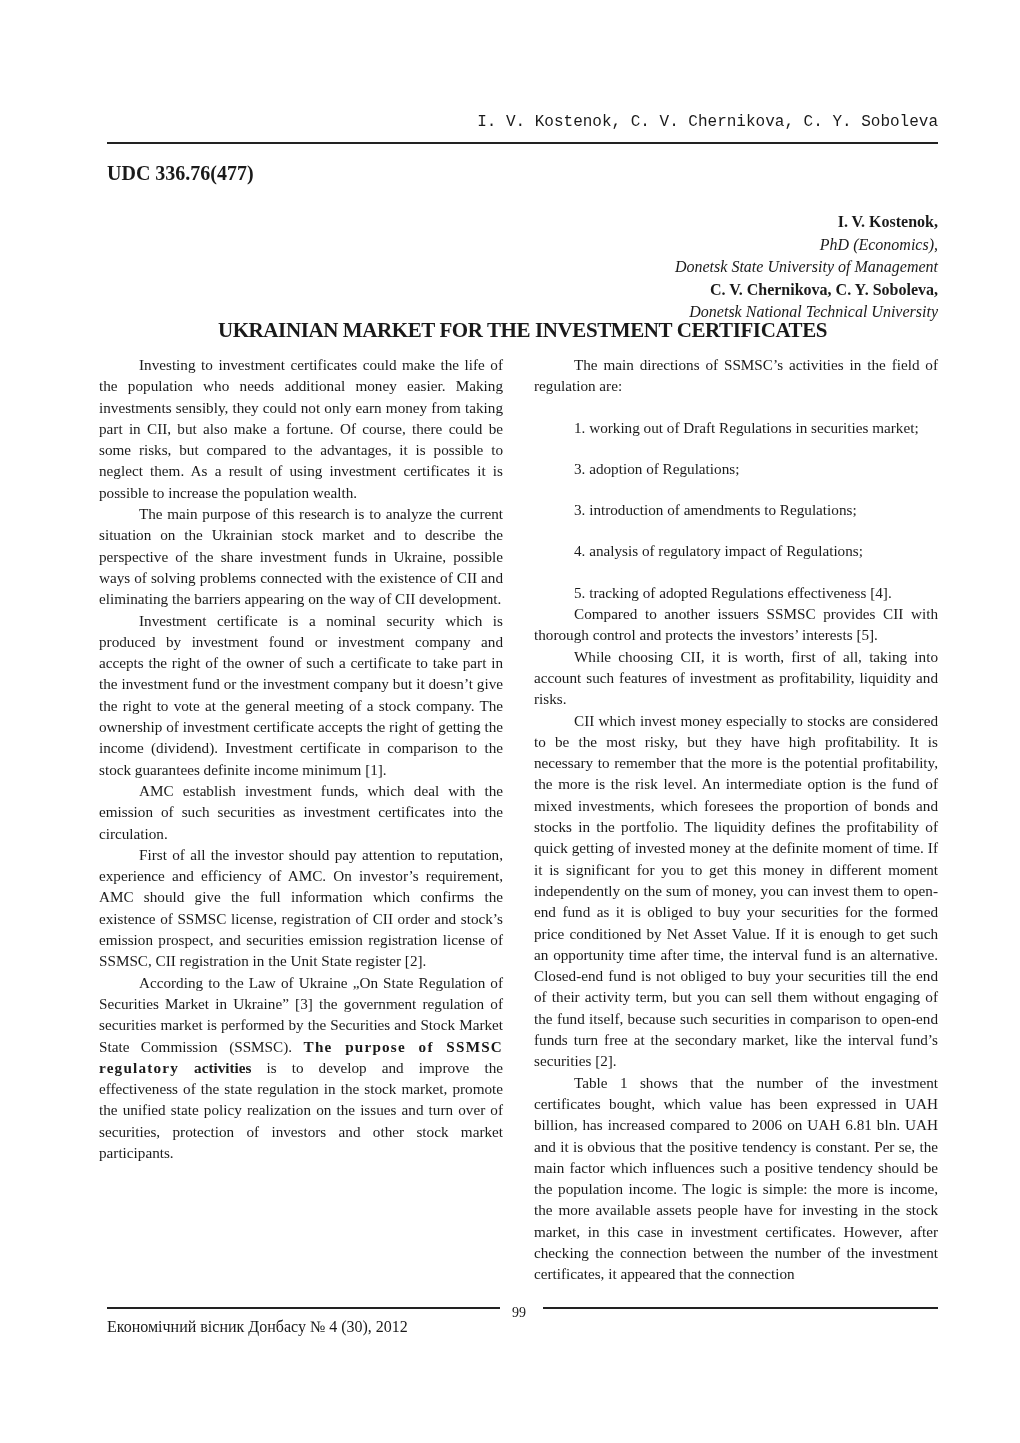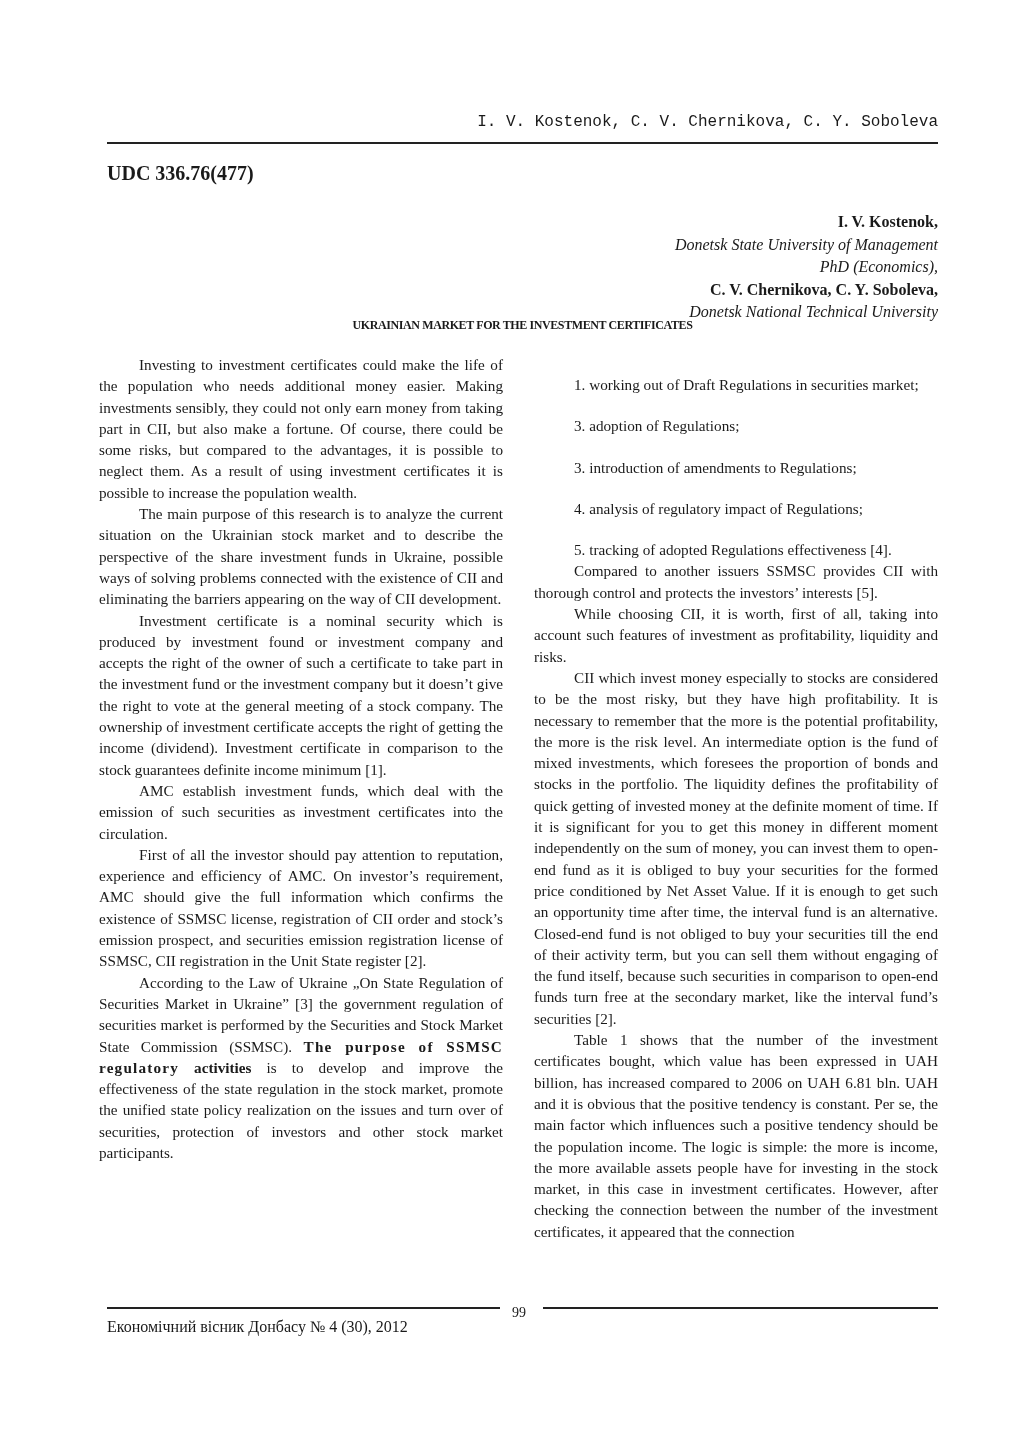--- a/index.html
+++ b/index.html
@@ -6,21 +6,21 @@
     body { width: 1020px; height: 1443px; position: relative; overflow: hidden;
            font-family: "Liberation Serif", "DejaVu Serif", serif; color: #1a1a1a; }
     .running-head { position: absolute; right: 82px; top: 113px; font-size: 16px; font-family: Liberation Mono, monospace; }
     .head-rule { position: absolute; left: 107px; width: 831px; top: 142px; height: 0;
                  border-top: 2px solid #222; }
     .udc { position: absolute; left: 107px; top: 162px; font-size: 20px; font-weight: bold; }
     .authors { position: absolute; right: 82px; top: 186px; text-align: right; font-size: 16px; line-height: 22.5px; margin-top: 25px; }
     .authors .name { font-weight: bold; }
     .authors .aff { font-style: italic; }
     .title { position: absolute; left: 107px; width: 831px; top: 318px; text-align: center;
-             font-size: 12px; font-weight: bold; letter-spacing: -0.4px; }
+             font-size: 21px; font-weight: bold; letter-spacing: -0.4px; }
     .col { position: absolute; top: 354px; width: 404px; font-size: 15.2px; line-height: 21.3px;
            text-align: justify; }
     .col-left { left: 99px; }
     .col-right { left: 534px; }
     .col p { margin: 0; text-indent: 40px; }
     .col p.list-item { text-indent: 40px; margin-top: 20px; }
     .col .bold { font-weight: bold; letter-spacing: 1.2px; }
     .col .bold2 { font-weight: bold; }
     .foot-rule-left { position: absolute; left: 107px; width: 393px; top: 1307px; border-top: 2px solid #222; }
     .foot-rule-right { position: absolute; left: 543px; width: 395px; top: 1307px; border-top: 2px solid #222; }
@@ -30,38 +30,39 @@
 </head>
 <body>
 
 <div class="running-head">I. V. Kostenok, C. V. Chernikova, C. Y. Soboleva</div>
 <div class="head-rule"></div>
 
 <div class="udc">UDC 336.76(477)</div>
 
 <div class="authors">
   <div class="name">I. V. Kostenok,</div>
+  <div class="aff">PhD (Economics),</div>
   <div class="aff">Donetsk State University of Management</div>
-  <div class="aff">PhD (Economics),</div>
   <div class="name">C. V. Chernikova, C. Y. Soboleva,</div>
   <div class="aff">Donetsk National Technical University</div>
 </div>
 
 <div class="title">UKRAINIAN MARKET FOR THE INVESTMENT CERTIFICATES</div>
 
 <div class="col col-left">
   <p>Investing to investment certificates could make the life of the population who needs additional money easier. Making investments sensibly, they could not only earn money from taking part in CII, but also make a fortune. Of course, there could be some risks, but compared to the advantages, it is possible to neglect them. As a result of using investment certificates it is possible to increase the population wealth.</p>
   <p>The main purpose of this research is to analyze the current situation on the Ukrainian stock market and to describe the perspective of the share investment funds in Ukraine, possible ways of solving problems connected with the existence of CII and eliminating the barriers appearing on the way of CII development.</p>
   <p>Investment certificate is a nominal security which is produced by investment found or investment company and accepts the right of the owner of such a certificate to take part in the investment fund or the investment company but it doesn’t give the right to vote at the general meeting of a stock company. The ownership of investment certificate accepts the right of getting the income (dividend). Investment certificate in comparison to the stock guarantees definite income minimum [1].</p>
   <p>AMC establish investment funds, which deal with the emission of such securities as investment certificates into the circulation.</p>
   <p>First of all the investor should pay attention to reputation, experience and efficiency of AMC. On investor’s requirement, AMC should give the full information which confirms the existence of SSMSC license, registration of CII order and stock’s emission prospect, and securities emission registration license of SSMSC, CII registration in the Unit State register [2].</p>
   <p><span>According to the Law of Ukraine „On State Regulation of Securities Market in Ukraine” [3] the government regulation of securities market is performed by the Securities and Stock Market State Commission (SSMSC). </span><span class="bold">The purpose of SSMSC regulatory</span><span class="bold2"> activities</span><span> is to develop and improve the effectiveness of the state regulation in the stock market, promote the unified state policy realization on the issues and turn over of securities, protection of investors and other stock market participants.</span></p>
 </div>
 
 <div class="col col-right">
+  <p>The main directions of SSMSC’s activities in the field of regulation are:</p>
   <p class="list-item">1. working out of Draft Regulations in securities market;</p>
   <p class="list-item">3. adoption of Regulations;</p>
   <p class="list-item">3. introduction of amendments to Regulations;</p>
   <p class="list-item">4. analysis of regulatory impact of Regulations;</p>
   <p class="list-item">5. tracking of adopted Regulations effectiveness [4].</p>
   <p>Compared to another issuers SSMSC provides CII with thorough control and protects the investors’ interests [5].</p>
   <p>While choosing CII, it is worth, first of all, taking into account such features of investment as profitability, liquidity and risks.</p>
   <p>CII which invest money especially to stocks are considered to be the most risky, but they have high profitability. It is necessary to remember that the more is the potential profitability, the more is the risk level. An intermediate option is the fund of mixed investments, which foresees the proportion of bonds and stocks in the portfolio. The liquidity defines the profitability of quick getting of invested money at the definite moment of time. If it is significant for you to get this money in different moment independently on the sum of money, you can invest them to open-end fund as it is obliged to buy your securities for the formed price conditioned by Net Asset Value. If it is enough to get such an opportunity time after time, the interval fund is an alternative. Closed-end fund is not obliged to buy your securities till the end of their activity term, but you can sell them without engaging of the fund itself, because such securities in comparison to open-end funds turn free at the secondary market, like the interval fund’s securities [2].</p>
   <p>Table 1 shows that the number of the investment certificates bought, which value has been expressed in UAH billion, has increased compared to 2006 on UAH 6.81 bln. UAH and it is obvious that the positive tendency is constant. Per se, the main factor which influences such a positive tendency should be the population income. The logic is simple: the more is income, the more available assets people have for investing in the stock market, in this case in investment certificates. However, after checking the connection between the number of the investment certificates, it appeared that the connection</p>
 </div>

